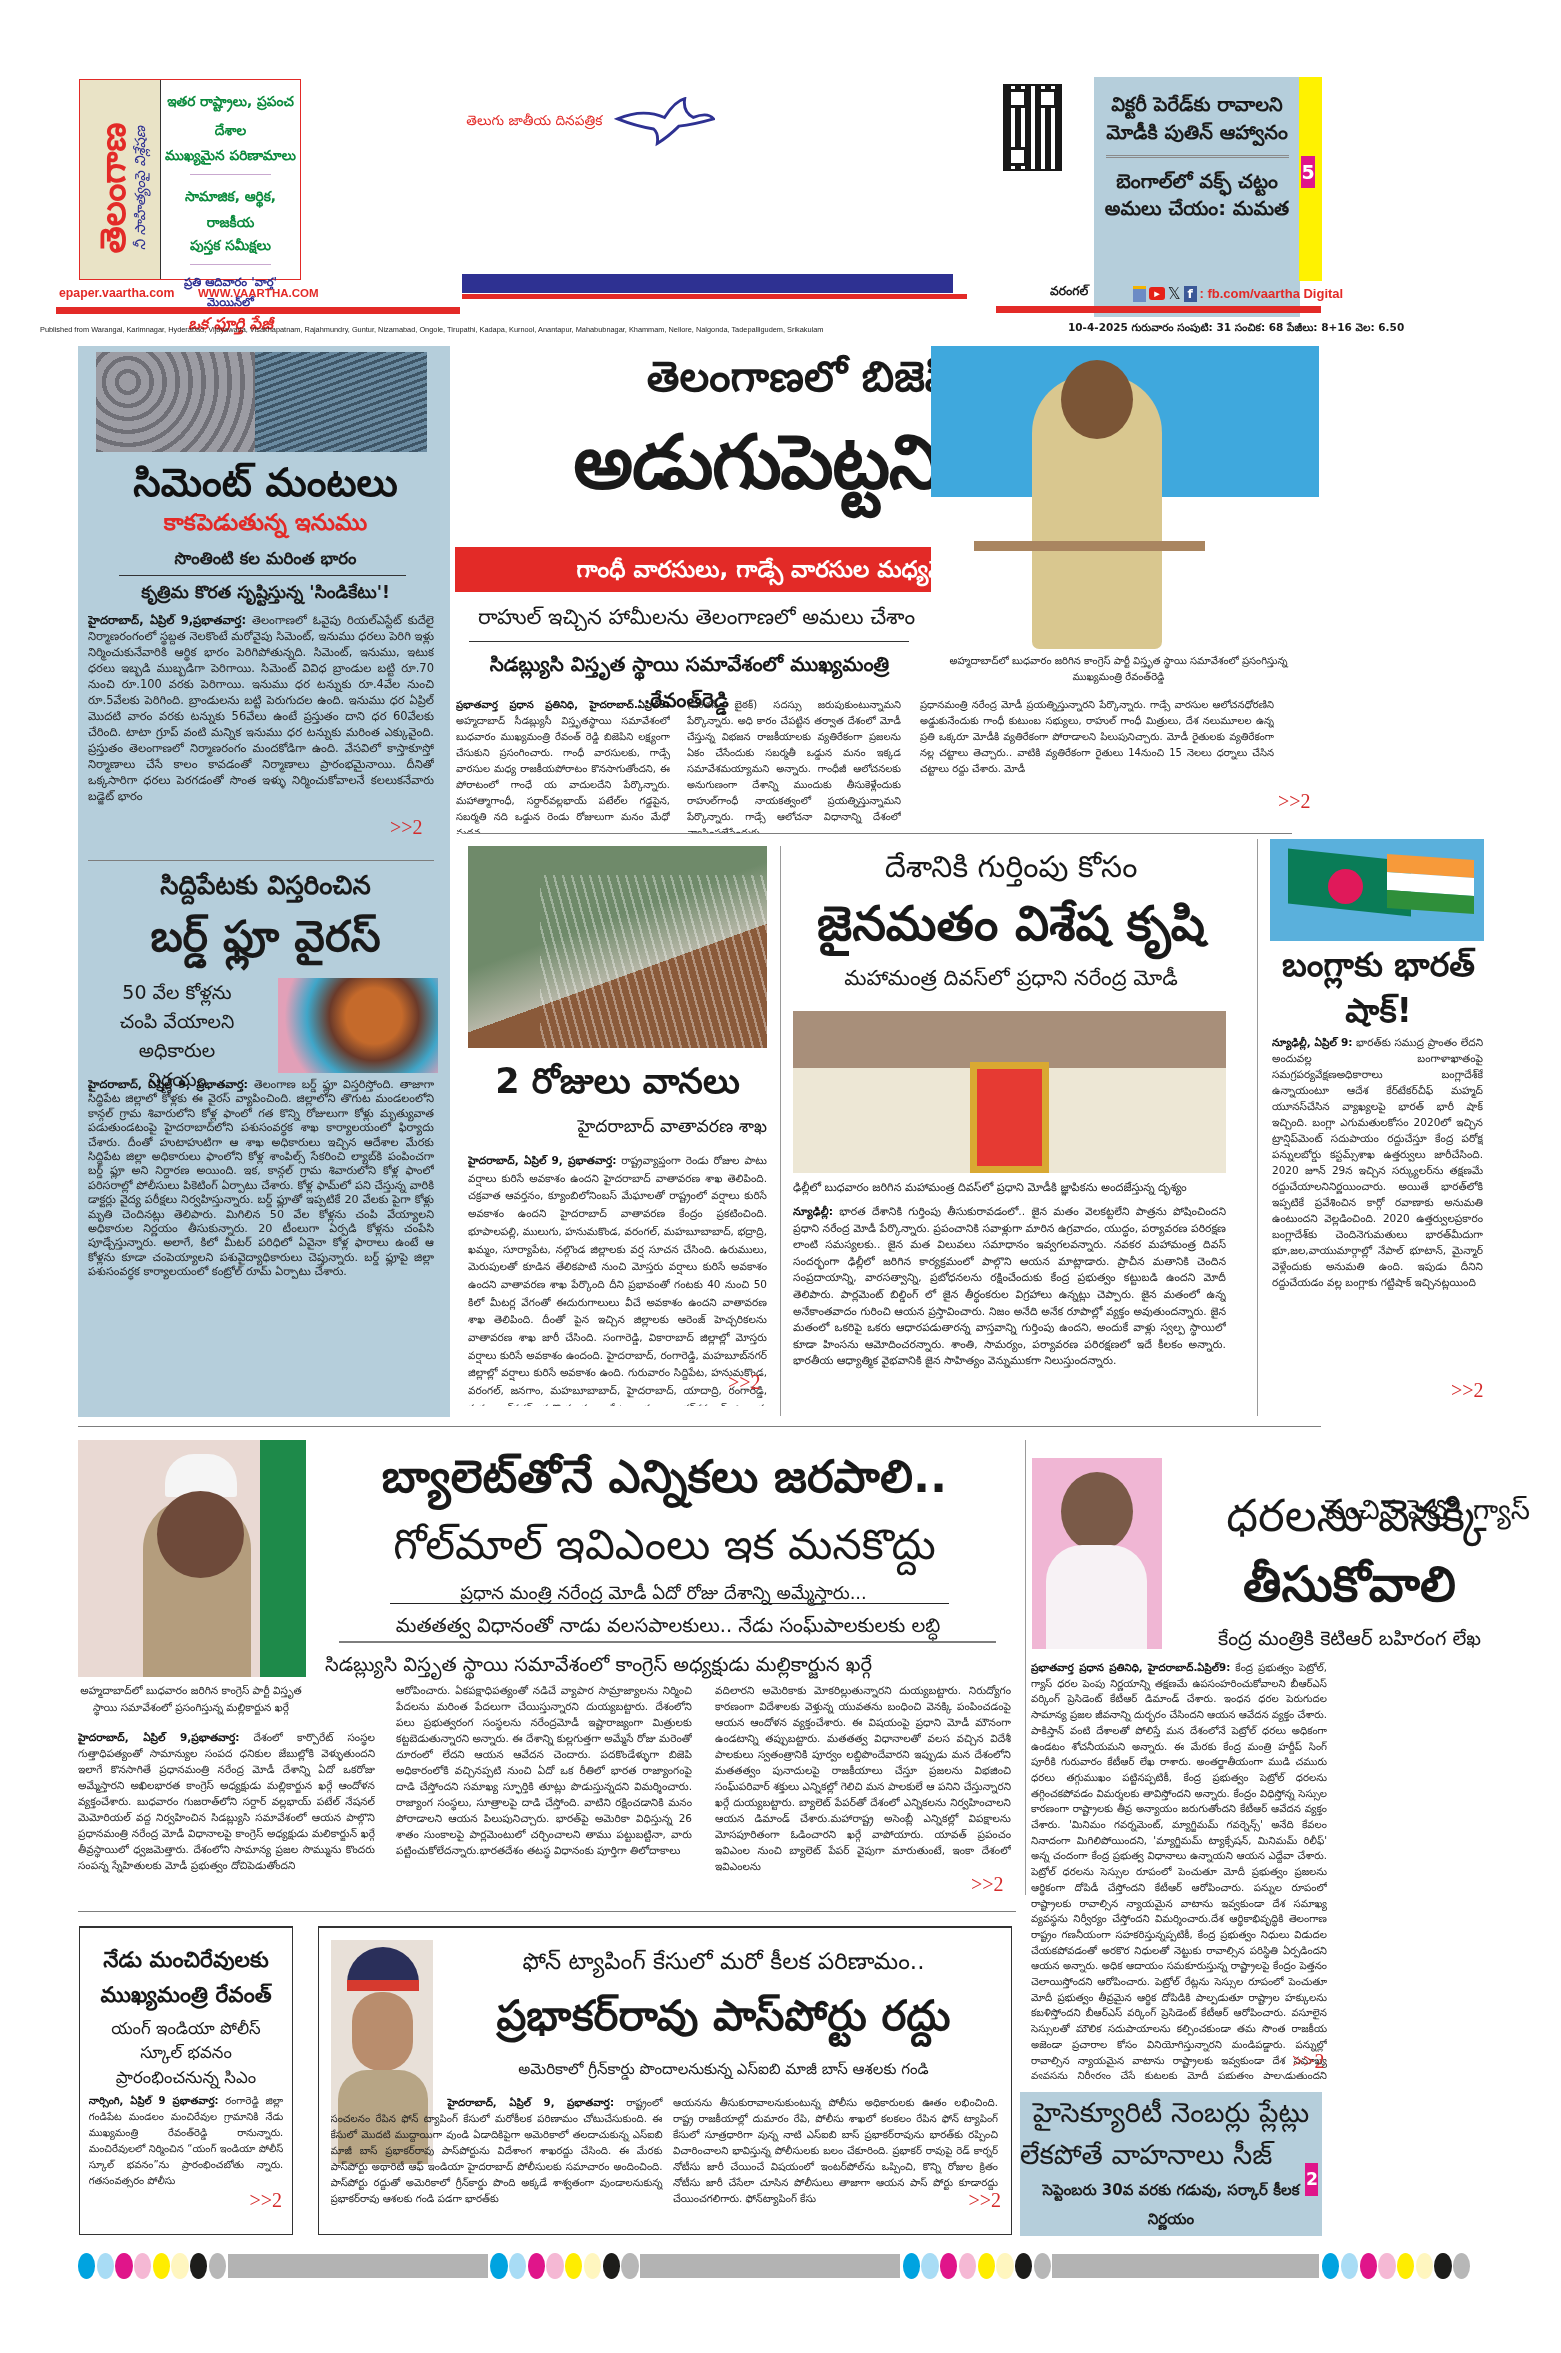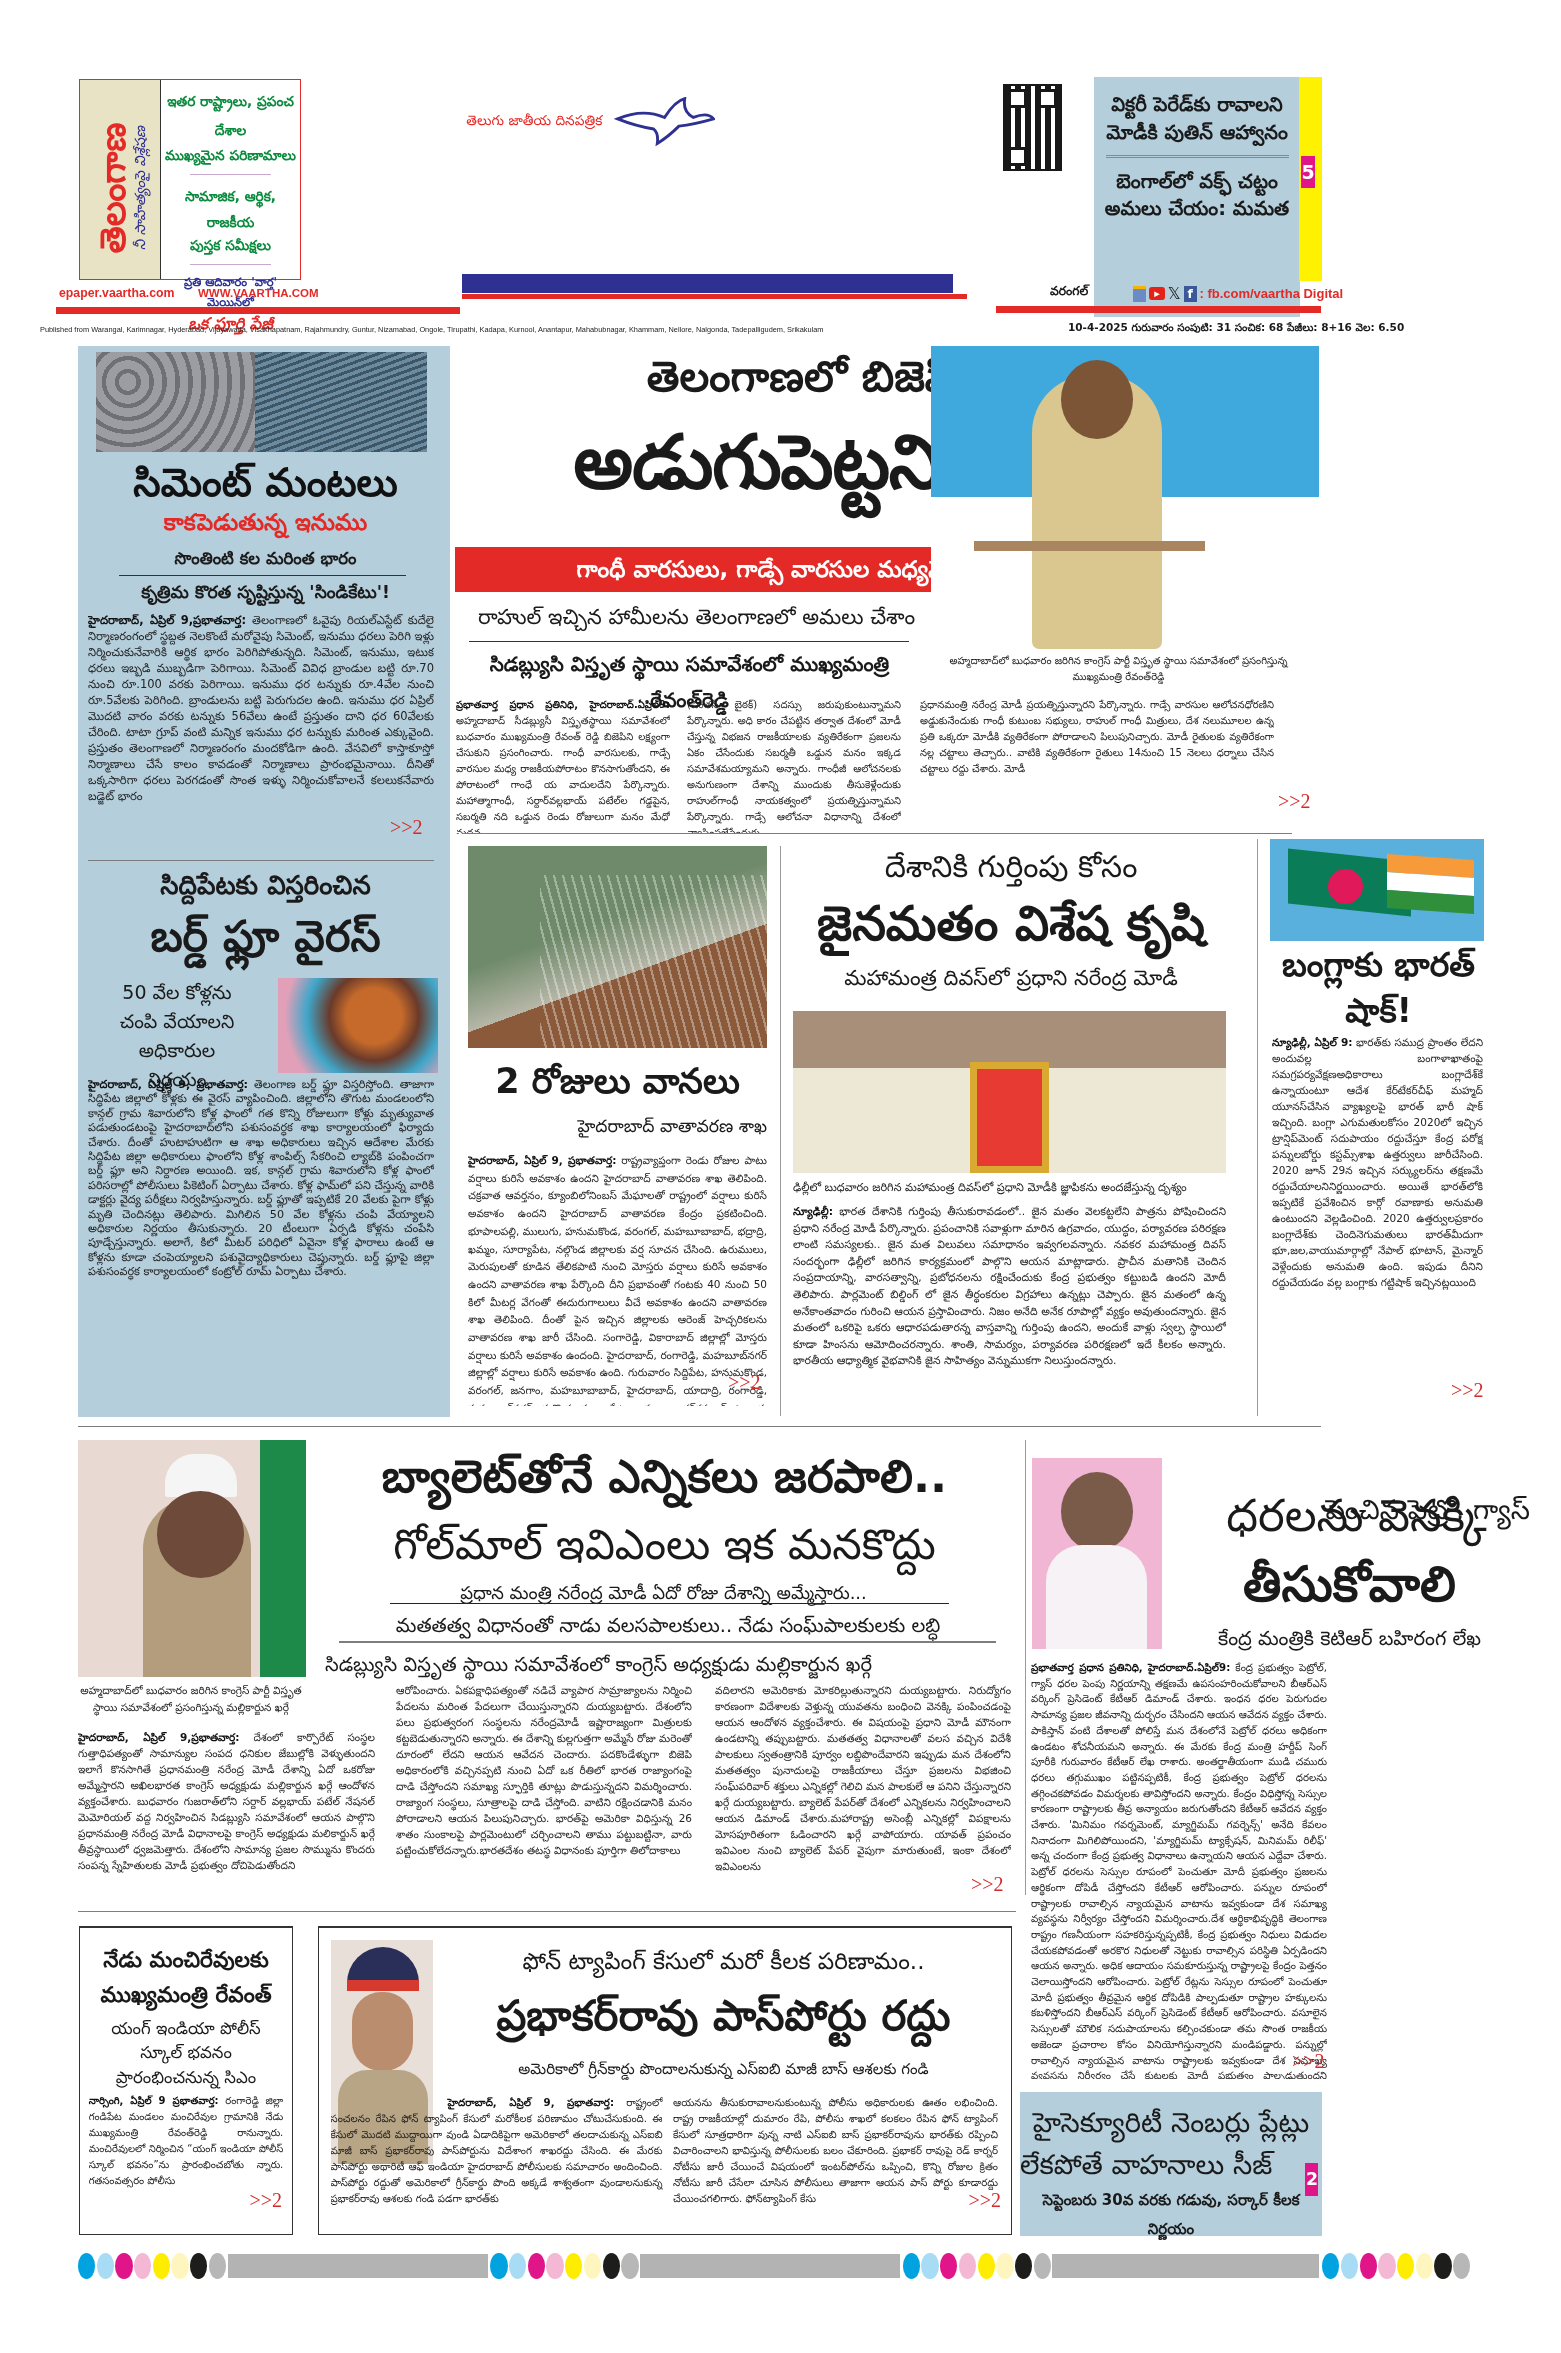--- a/index.html
+++ b/index.html
@@ -230,21 +230,21 @@
   <div style="position:absolute;left:123px;top:127px;width:563px;text-align:center;font-size:15px;line-height:29px">అమెరికాలో గ్రీన్‌కార్డు పొందాలనుకున్న ఎస్‌ఐబి మాజీ బాస్ ఆశలకు గండి</div>
   <div class="body-text" style="position:absolute;left:11.5px;top:167px;width:332px;height:130px;overflow:hidden;font-size:10.2px;line-height:16px;text-indent:117px">
     <b>హైదరాబాద్, ఏప్రిల్ 9, ప్రభాతవార్త:</b>
     <span>రాష్ట్రంలో సంచలనం రేపిన ఫోన్ ట్యాపింగ్ కేసులో మరోకీలక పరిణామం చోటుచేసుకుంది. ఈ కేసులో మొదటి ముద్దాయిగా వుండి ఏడాదికిపైగా అమెరికాలో తలదాచుకున్న ఎస్‌ఐబి మాజీ బాస్ ప్రభాకర్‌రావు పాస్‌పోర్టును విదేశాంగ శాఖరద్దు చేసింది. ఈ మేరకు పాస్‌పోర్టు అథారిటీ ఆఫ్ ఇండియా హైదరాబాద్ పోలీసులకు సమాచారం అందించింది. పాస్‌పోర్టు రద్దుతో అమెరికాలో గ్రీన్‌కార్డు పొంది అక్కడే శాశ్వతంగా వుండాలనుకున్న ప్రభాకర్‌రావు ఆశలకు గండి పడగా భారత్‌కు</span>
   </div>
   <div class="body-text" style="position:absolute;left:354px;top:167px;width:325px;height:130px;overflow:hidden;font-size:10.2px;line-height:16px">ఆయనను తీసుకురావాలనుకుంటున్న పోలీసు అధికారులకు ఊతం లభించింది. రాష్ట్ర రాజకీయాల్లో దుమారం రేపి, పోలీసు శాఖలో కలకలం రేపిన ఫోన్ ట్యాపింగ్ కేసులో సూత్రధారిగా వున్న నాటి ఎస్‌ఐబి బాస్ ప్రభాకర్‌రావును భారత్‌కు రప్పించి విచారించాలని భావిస్తున్న పోలీసులకు బలం చేకూరింది. ప్రభాకర్ రావుపై రెడ్ కార్నర్ నోటీసు జారీ చేయించే విషయంలో ఇంటర్‌పోల్‌ను ఒప్పించి, కొన్ని రోజుల క్రితం నోటీసు జారీ చేసేలా చూసిన పోలీసులు తాజాగా ఆయన పాస్ పోర్టు కూడారద్దు చేయించగలిగారు. ఫోన్‌ట్యాపింగ్ కేసు</div>
   <div style="position:absolute;right:10px;bottom:21.7px;color:#d42a2a;font-family:'Liberation Serif',serif;font-size:20px">&gt;&gt;2</div>
 </div>
 
 <div class="abs" style="left:1020px;top:2092px;width:302px;height:144px;background:#b5cedb">
-  <div style="padding-top:10px;text-align:center;font-size:27.4px;line-height:42px">హైసెక్యూరిటీ నెంబర్లు ప్లేట్లు</div>
+  <div style="text-align:center;font-size:27.4px;line-height:42px">హైసెక్యూరిటీ నెంబర్లు ప్లేట్లు</div>
   <div style="text-align:left;font-size:27.4px;line-height:42px;padding-right:26px">లేకపోతే వాహనాలు సీజ్</div>
   <div style="text-align:center;font-size:15px;font-weight:bold;line-height:29px">సెప్టెంబరు 30వ వరకు గడువు, సర్కార్ కీలక నిర్ణయం</div>
   <div style="position:absolute;right:3.6px;top:71px;width:13px;height:33px;background:#e0158a;color:#fff;font-weight:bold;font-size:17.3px;text-align:center;line-height:33px">2</div>
 </div>
 
 <div class="abs" style="left:78px;top:2253px;width:1249px;height:29px;white-space:nowrap">
   <span id="dots-1"><span class="dot" style="background: rgb(0, 163, 224);"></span><span class="dot" style="background: rgb(168, 220, 245);"></span><span class="dot" style="background: rgb(224, 21, 138);"></span><span class="dot" style="background: rgb(245, 184, 212);"></span><span class="dot" style="background: rgb(255, 237, 0);"></span><span class="dot" style="background: rgb(255, 246, 191);"></span><span class="dot" style="background: rgb(29, 29, 27);"></span><span class="dot" style="background: rgb(183, 183, 183);"></span></span><span class="greybar" style="width:260px"></span><span id="dots-2" style="margin-left:2.9px"><span class="dot" style="background: rgb(0, 163, 224);"></span><span class="dot" style="background: rgb(168, 220, 245);"></span><span class="dot" style="background: rgb(224, 21, 138);"></span><span class="dot" style="background: rgb(245, 184, 212);"></span><span class="dot" style="background: rgb(255, 237, 0);"></span><span class="dot" style="background: rgb(255, 246, 191);"></span><span class="dot" style="background: rgb(29, 29, 27);"></span><span class="dot" style="background: rgb(183, 183, 183);"></span></span><span class="greybar" style="width:260px"></span><span id="dots-3" style="margin-left:2.9px"><span class="dot" style="background: rgb(0, 163, 224);"></span><span class="dot" style="background: rgb(168, 220, 245);"></span><span class="dot" style="background: rgb(224, 21, 138);"></span><span class="dot" style="background: rgb(245, 184, 212);"></span><span class="dot" style="background: rgb(255, 237, 0);"></span><span class="dot" style="background: rgb(255, 246, 191);"></span><span class="dot" style="background: rgb(29, 29, 27);"></span><span class="dot" style="background: rgb(183, 183, 183);"></span></span><span class="greybar" style="width:267px"></span><span id="dots-4" style="margin-left:2.9px"><span class="dot" style="background: rgb(0, 163, 224);"></span><span class="dot" style="background: rgb(168, 220, 245);"></span><span class="dot" style="background: rgb(224, 21, 138);"></span><span class="dot" style="background: rgb(245, 184, 212);"></span><span class="dot" style="background: rgb(255, 237, 0);"></span><span class="dot" style="background: rgb(255, 246, 191);"></span><span class="dot" style="background: rgb(29, 29, 27);"></span><span class="dot" style="background: rgb(183, 183, 183);"></span></span>
 </div>
 
 

